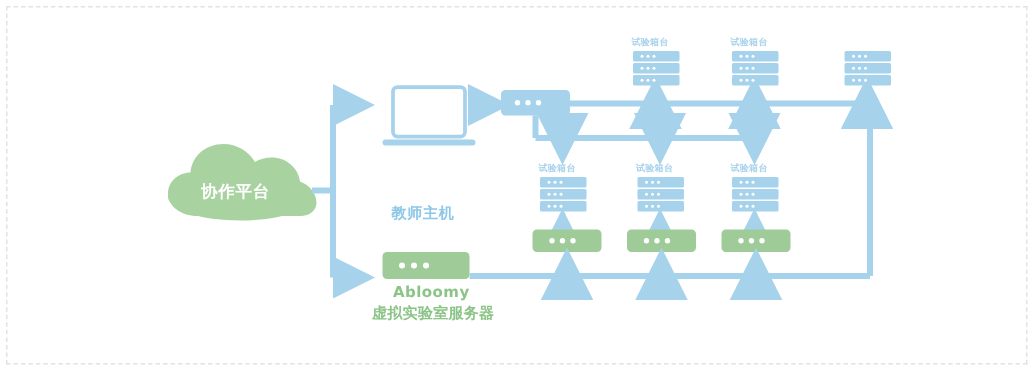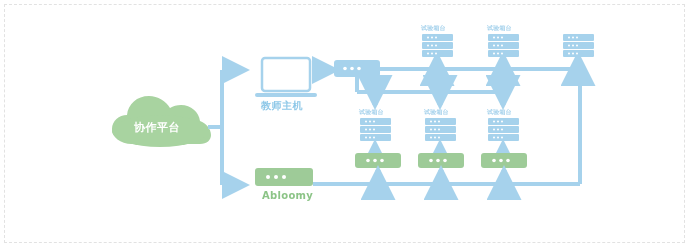--- a/index.html
+++ b/index.html
@@ -44,20 +44,21 @@
     color: #ffffff;
     font-size: 11px;
     font-weight: bold;
     letter-spacing: 0.5px;
   }
   .lbl-host {
     color: #8ec8e8;
     font-size: 10px;
     font-weight: bold;
     letter-spacing: 0.5px;
+    margin-top: 36px;
   }
   .lbl-brand {
     color: #8cc487;
     font-size: 10px;
     font-weight: bold;
     letter-spacing: 0.3px;
     text-align: center;
   }
   .lbl-brand-sub {
     color: #8cc487;
@@ -275,20 +276,21 @@
       <line x1="504" y1="184" x2="504" y2="170" stroke="#a6d2ec" stroke-width="5" marker-end="url(#arrD)"></line>
     </g>
   </svg>
 
   <div class="lbl lbl-cloud" style="left:134px; top:120px;">协作平台</div>
 
   <div class="lbl lbl-host" style="left:261px; top:99px;">教师主机</div>
 
   <div class="lbl lbl-brand" style="left:262px; top:190px;">Abloomy</div>
 
+  <div class="lbl lbl-brand-sub" style="left:248px; top:202px;">虚拟实验室服务器</div>
 
   <div class="lbl lbl-rack" style="left:421px; top:24px;">试验箱台</div>
   <div class="lbl lbl-rack" style="left:487px; top:24px;">试验箱台</div>
   <div class="lbl lbl-rack" style="left:562px; top:24px;"></div>
 
   <div class="lbl lbl-rack" style="left:359px; top:108px;">试验箱台</div>
   <div class="lbl lbl-rack" style="left:424px; top:108px;">试验箱台</div>
   <div class="lbl lbl-rack" style="left:487px; top:108px;">试验箱台</div>
 
 </div>

